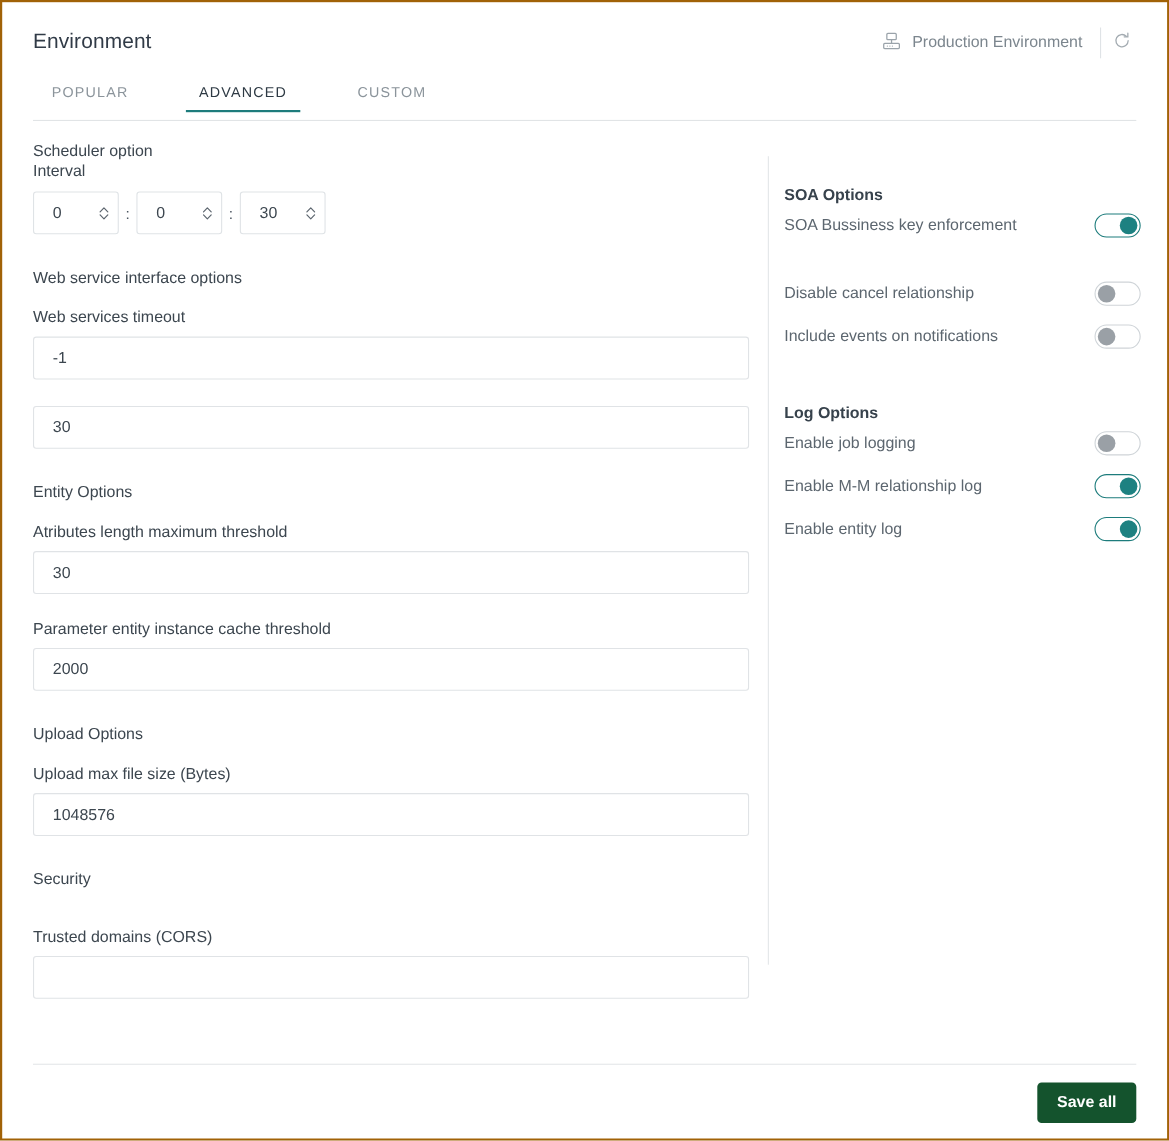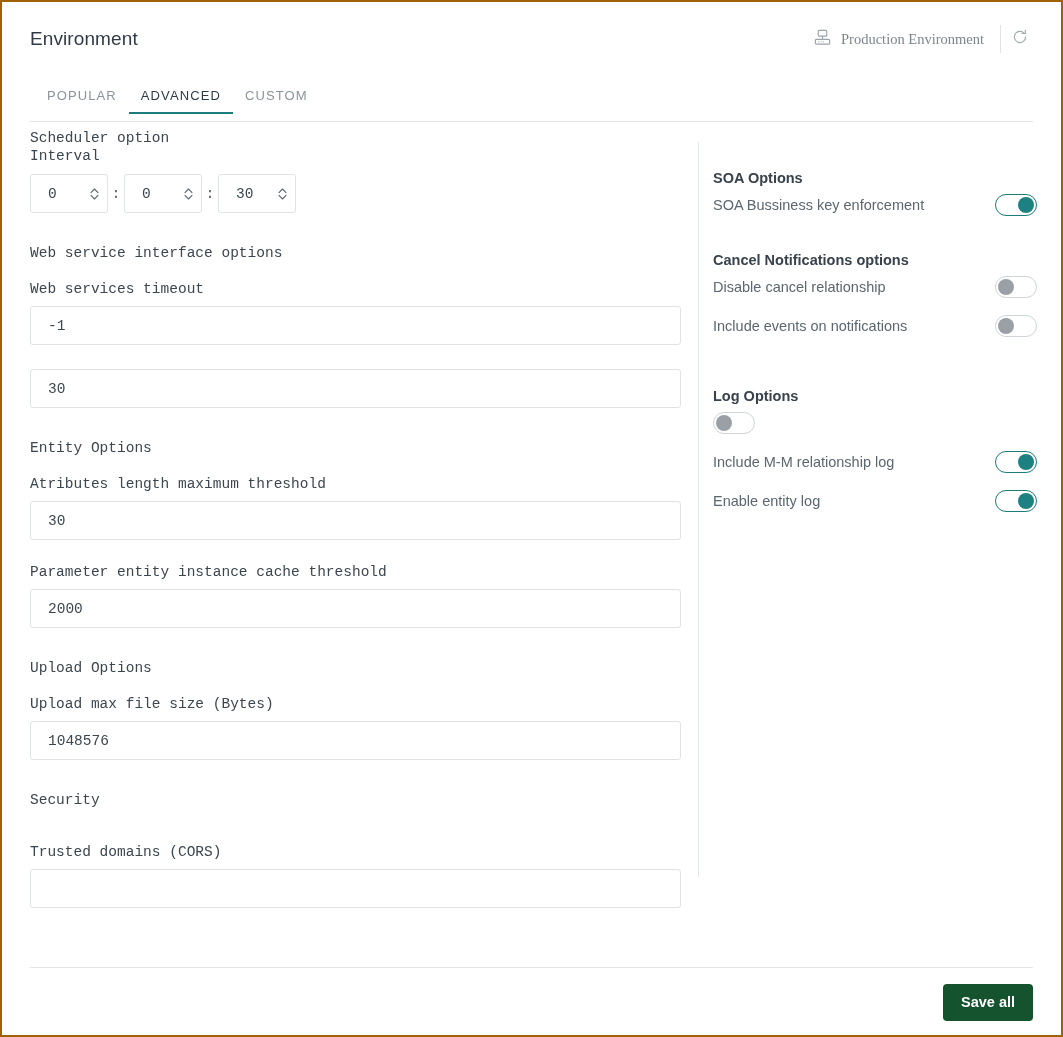--- a/index.html
+++ b/index.html
@@ -44,46 +44,47 @@
     height: 34px;
   }
   .env-chip {
     display: flex;
     align-items: center;
     gap: 9px;
     color: #7c868e;
     font-size: 14.5px;
     padding-right: 16px;
   }
-  .env-chip .label { color: #7c868e; font-family: Liberation Serif, serif; }
+  .env-chip .label { color: #7c868e; }
   .hdr-divider {
     width: 1px;
     height: 28px;
     background: #dfe3e6;
   }
   .refresh-btn {
     width: 38px;
     height: 30px;
     display: flex;
     align-items: center;
     justify-content: center;
     cursor: pointer;
   }
 
   
   .tabs {
     position: absolute;
-    top: 80px;
+    top: 68px;
     left: 28px;
     right: 28px;
     height: 40px;
     border-bottom: 1px solid #e1e4e6;
     display: flex;
     align-items: flex-start;
     box-sizing: border-box;
+    gap: 40px;
   }
   .tab {
     font-size: 13px;
     letter-spacing: 1.1px;
     color: #8b949b;
     padding: 0 12px 11px 12px;
     cursor: pointer;
     position: relative;
     top: 6px;
     text-transform: uppercase;
@@ -106,21 +107,20 @@
     top: 128px;
     left: 28px;
     right: 28px;
     bottom: 0;
   }
   .col-left {
     position: absolute;
     left: 0;
     top: 0;
     width: 651px;
-    font-family: Liberation Mono, monospace;
   }
   .col-divider {
     position: absolute;
     left: 668px;
     top: 12px;
     width: 1px;
     height: 735px;
     background: #e3e6e8;
   }
   .col-right {
@@ -403,46 +403,46 @@
           <span class="opt-label">SOA Bussiness key enforcement</span>
           <span class="toggle on">
               <span class="knob"></span>
             </span>
         </div>
       </div>
 
       <div style="height:10px;"></div>
 
       <div class="opt-group">
-        <div class="opt-head">Cancel Notifications options</div>
         <div class="opt-row">
           <span class="opt-label">Disable cancel relationship</span>
           <span class="toggle">
               <span class="knob"></span>
             </span>
         </div>
         <div class="opt-row" style="margin-top:8px;">
           <span class="opt-label">Include events on notifications</span>
           <span class="toggle">
               <span class="knob"></span>
             </span>
         </div>
       </div>
 
       <div style="height:25px;"></div>
 
       <div class="opt-group">
         <div class="opt-head">Log Options</div>
         <div class="opt-row">
+          <span class="opt-label">Enable job logging</span>
           <span class="toggle">
               <span class="knob"></span>
             </span>
         </div>
         <div class="opt-row" style="margin-top:8px;">
-          <span class="opt-label">Include M-M relationship log</span>
+          <span class="opt-label">Enable M-M relationship log</span>
           <span class="toggle on">
               <span class="knob"></span>
             </span>
         </div>
         <div class="opt-row" style="margin-top:8px;">
           <span class="opt-label">Enable entity log</span>
           <span class="toggle on">
               <span class="knob"></span>
             </span>
         </div>

